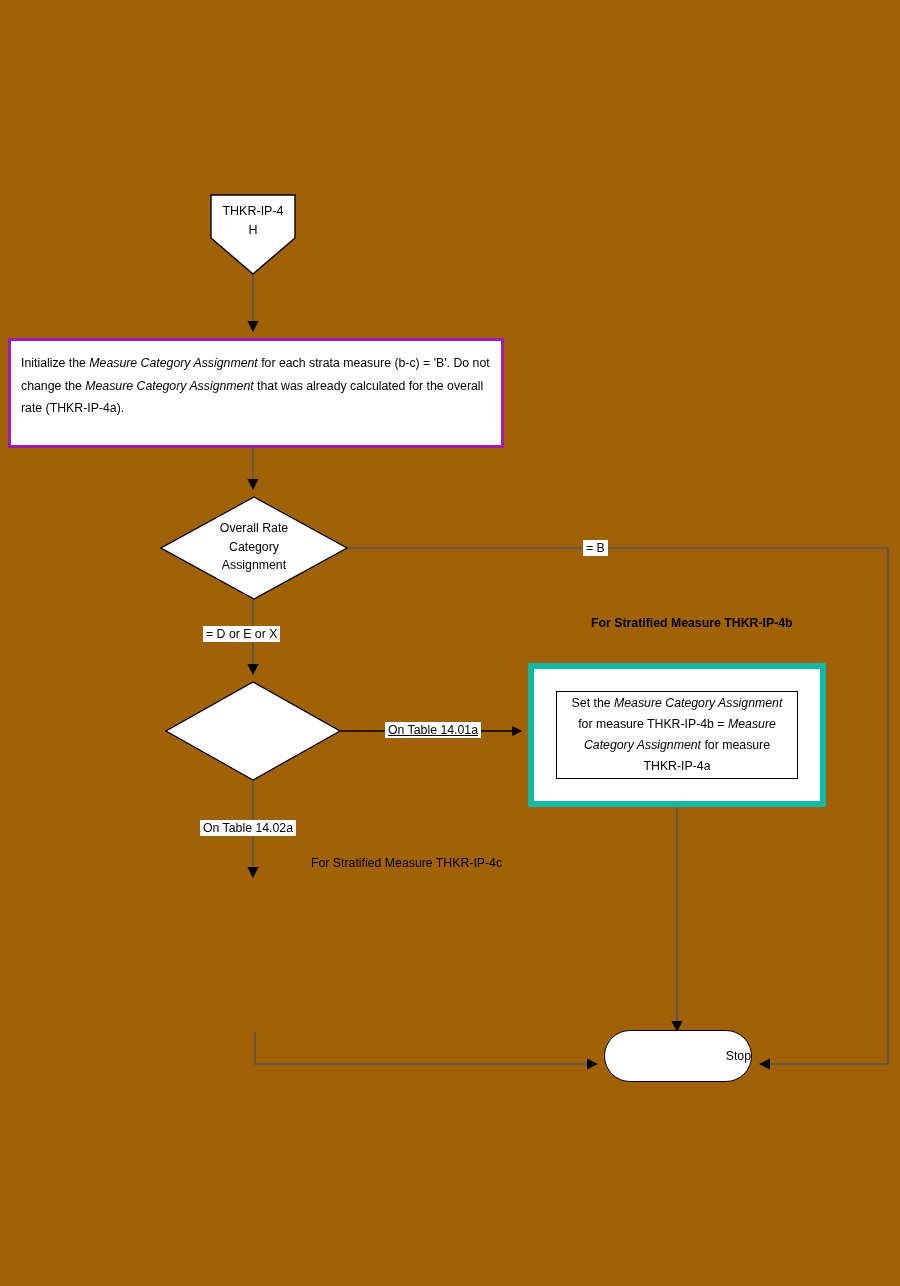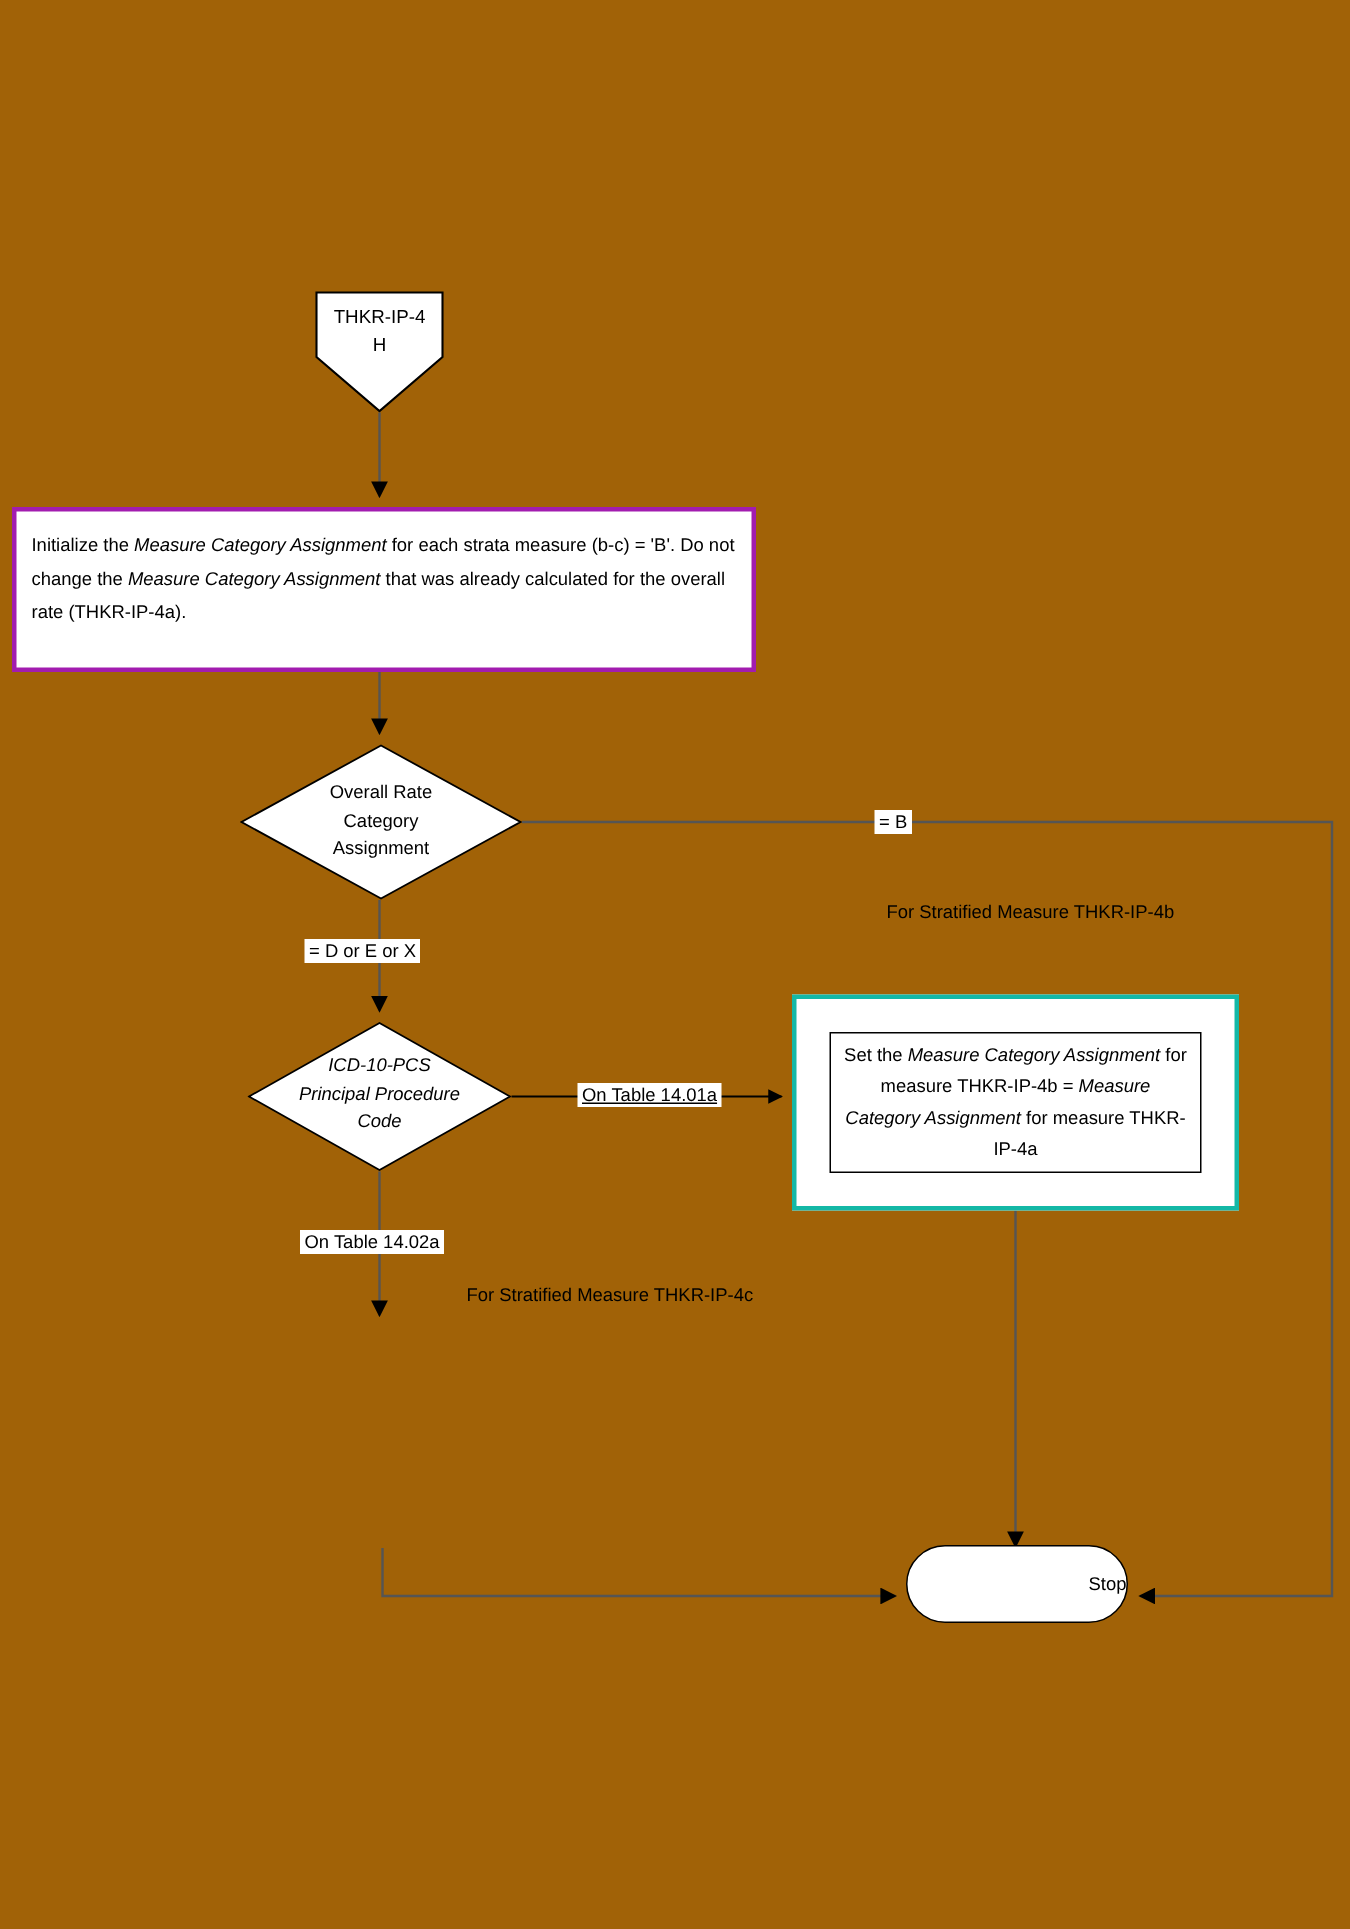--- a/index.html
+++ b/index.html
@@ -99,21 +99,21 @@
     height: 100px;
   }
   #dia-icd .label {
     top: 20px;
     font-style: italic;
     left: 4%;
     width: 92%;
   }
   
   .dblbox {
-    border: 3px solid #14b8a6;
+    border: 6px solid #14b8a6;
     background: #ffffff;
     padding: 22px;
   }
   .dblbox .inner {
     width: 100%;
     height: 100%;
     border: 1px solid #000000;
     box-sizing: border-box;
     position: relative;
     display: flex;
@@ -140,21 +140,21 @@
     height: 148px;
     box-sizing: border-box;
   }
   
   .caption {
     position: absolute;
     font-size: 12.3px;
     line-height: 16px;
     white-space: nowrap;
   }
-  #cap-4b { left: 591px; top: 600px; }
+  #cap-4b { left: 591px; top: 615px; font-weight: bold; }
   #cap-4c { left: 311px; top: 855px; }
   
   .edgelabel {
     position: absolute;
     font-size: 12.3px;
     line-height: 16px;
     background: #ffffff;
     white-space: nowrap;
     padding: 0 3px;
   }
@@ -245,23 +245,20 @@
     </svg>
     <div class="label">Overall Rate
 Category
 Assignment</div>
   </div>
 
   <div class="node diamond" id="dia-icd">
     <svg class="shape" viewBox="0 0 176 100" preserveAspectRatio="none" xmlns="http://www.w3.org/2000/svg">
       <polygon points="88,1 175,50 88,99 1,50" fill="#ffffff" stroke="#000000" stroke-width="1.2"></polygon>
     </svg>
-    <div class="label">ICD-10-PCS
-Principal Procedure
-Code</div>
   </div>
 
   <div class="caption" id="cap-4b">For Stratified Measure THKR-IP-4b</div>
 
   <div class="node dblbox" id="box-4b">
     <div class="inner">
       <div class="text">
         <span>Set the </span><span class="ital">Measure Category Assignment</span><span> for measure THKR-IP-4b = </span><span class="ital">Measure Category Assignment</span><span> for measure  THKR-IP-4a</span>
       </div>
     </div>

